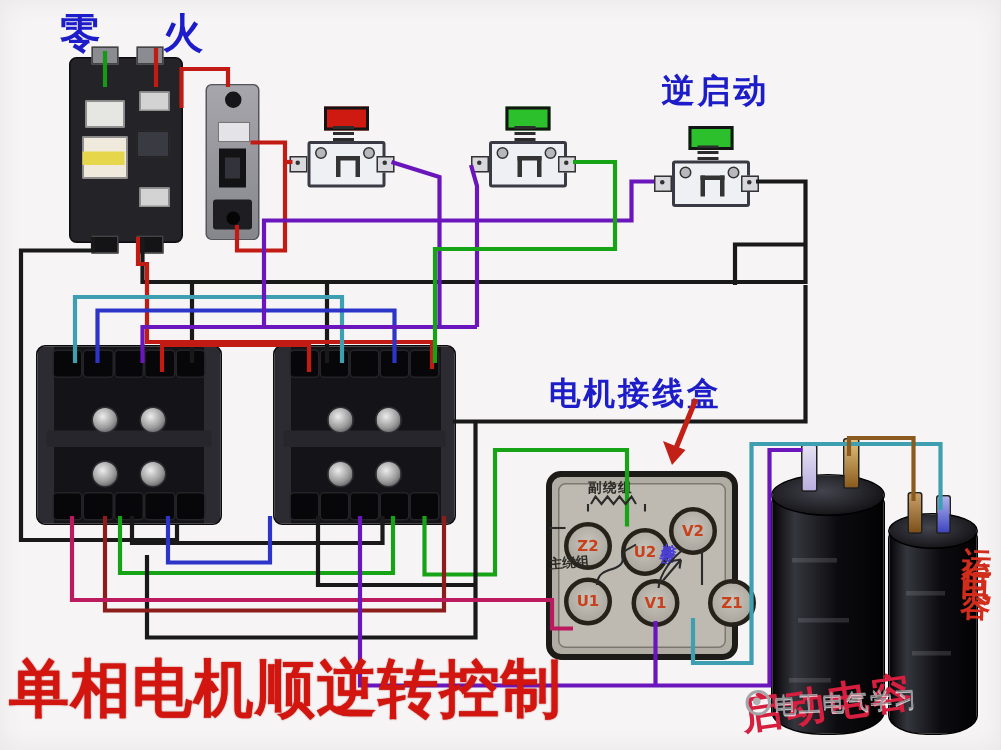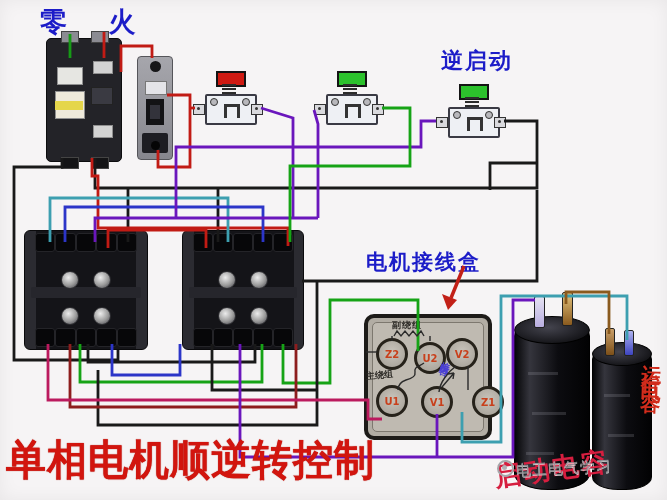--- a/index.html
+++ b/index.html
@@ -209,22 +209,22 @@
         <div class="lump"></div>
         <div class="lump"></div>
         <div class="lump"></div>
         <div class="lump"></div>
     </div>
   </div>
 
   <div id="terminal-box" class="abs">
     <div class="panel"></div>
   </div>
-  <div class="tcirc" style="left:376px;top:338px;text-align:center;">Z2</div>
-  <div class="tcirc" style="left:414px;top:342px;">U2</div>
+  <div class="tcirc" style="left:376px;top:348px;text-align:center;">Z2</div>
+  <div class="tcirc" style="left:414px;top:352px;">U2</div>
   <div class="tcirc" style="left:446px;top:338px;">V2</div>
   <div class="tcirc" style="left:376px;top:385px;">U1</div>
   <div class="tcirc" style="left:421px;top:386px;">V1</div>
   <div class="tcirc" style="left:472px;top:386px;">Z1</div>
   <div id="winding-top-label" class="wtext">副绕组</div>
   <div id="winding-left-label" class="wtext">主绕组</div>
   <div id="winding-diag-label" class="wtext">接电容</div>
 
   <div class="capwrap" style="left:514px;top:302px;width:76px;height:188px;">
     <div class="sleeve" style="left:20px;top:-6px;width:9px;height:30px;background:linear-gradient(180deg,#e6e2f2,#b9aee0);"></div>

